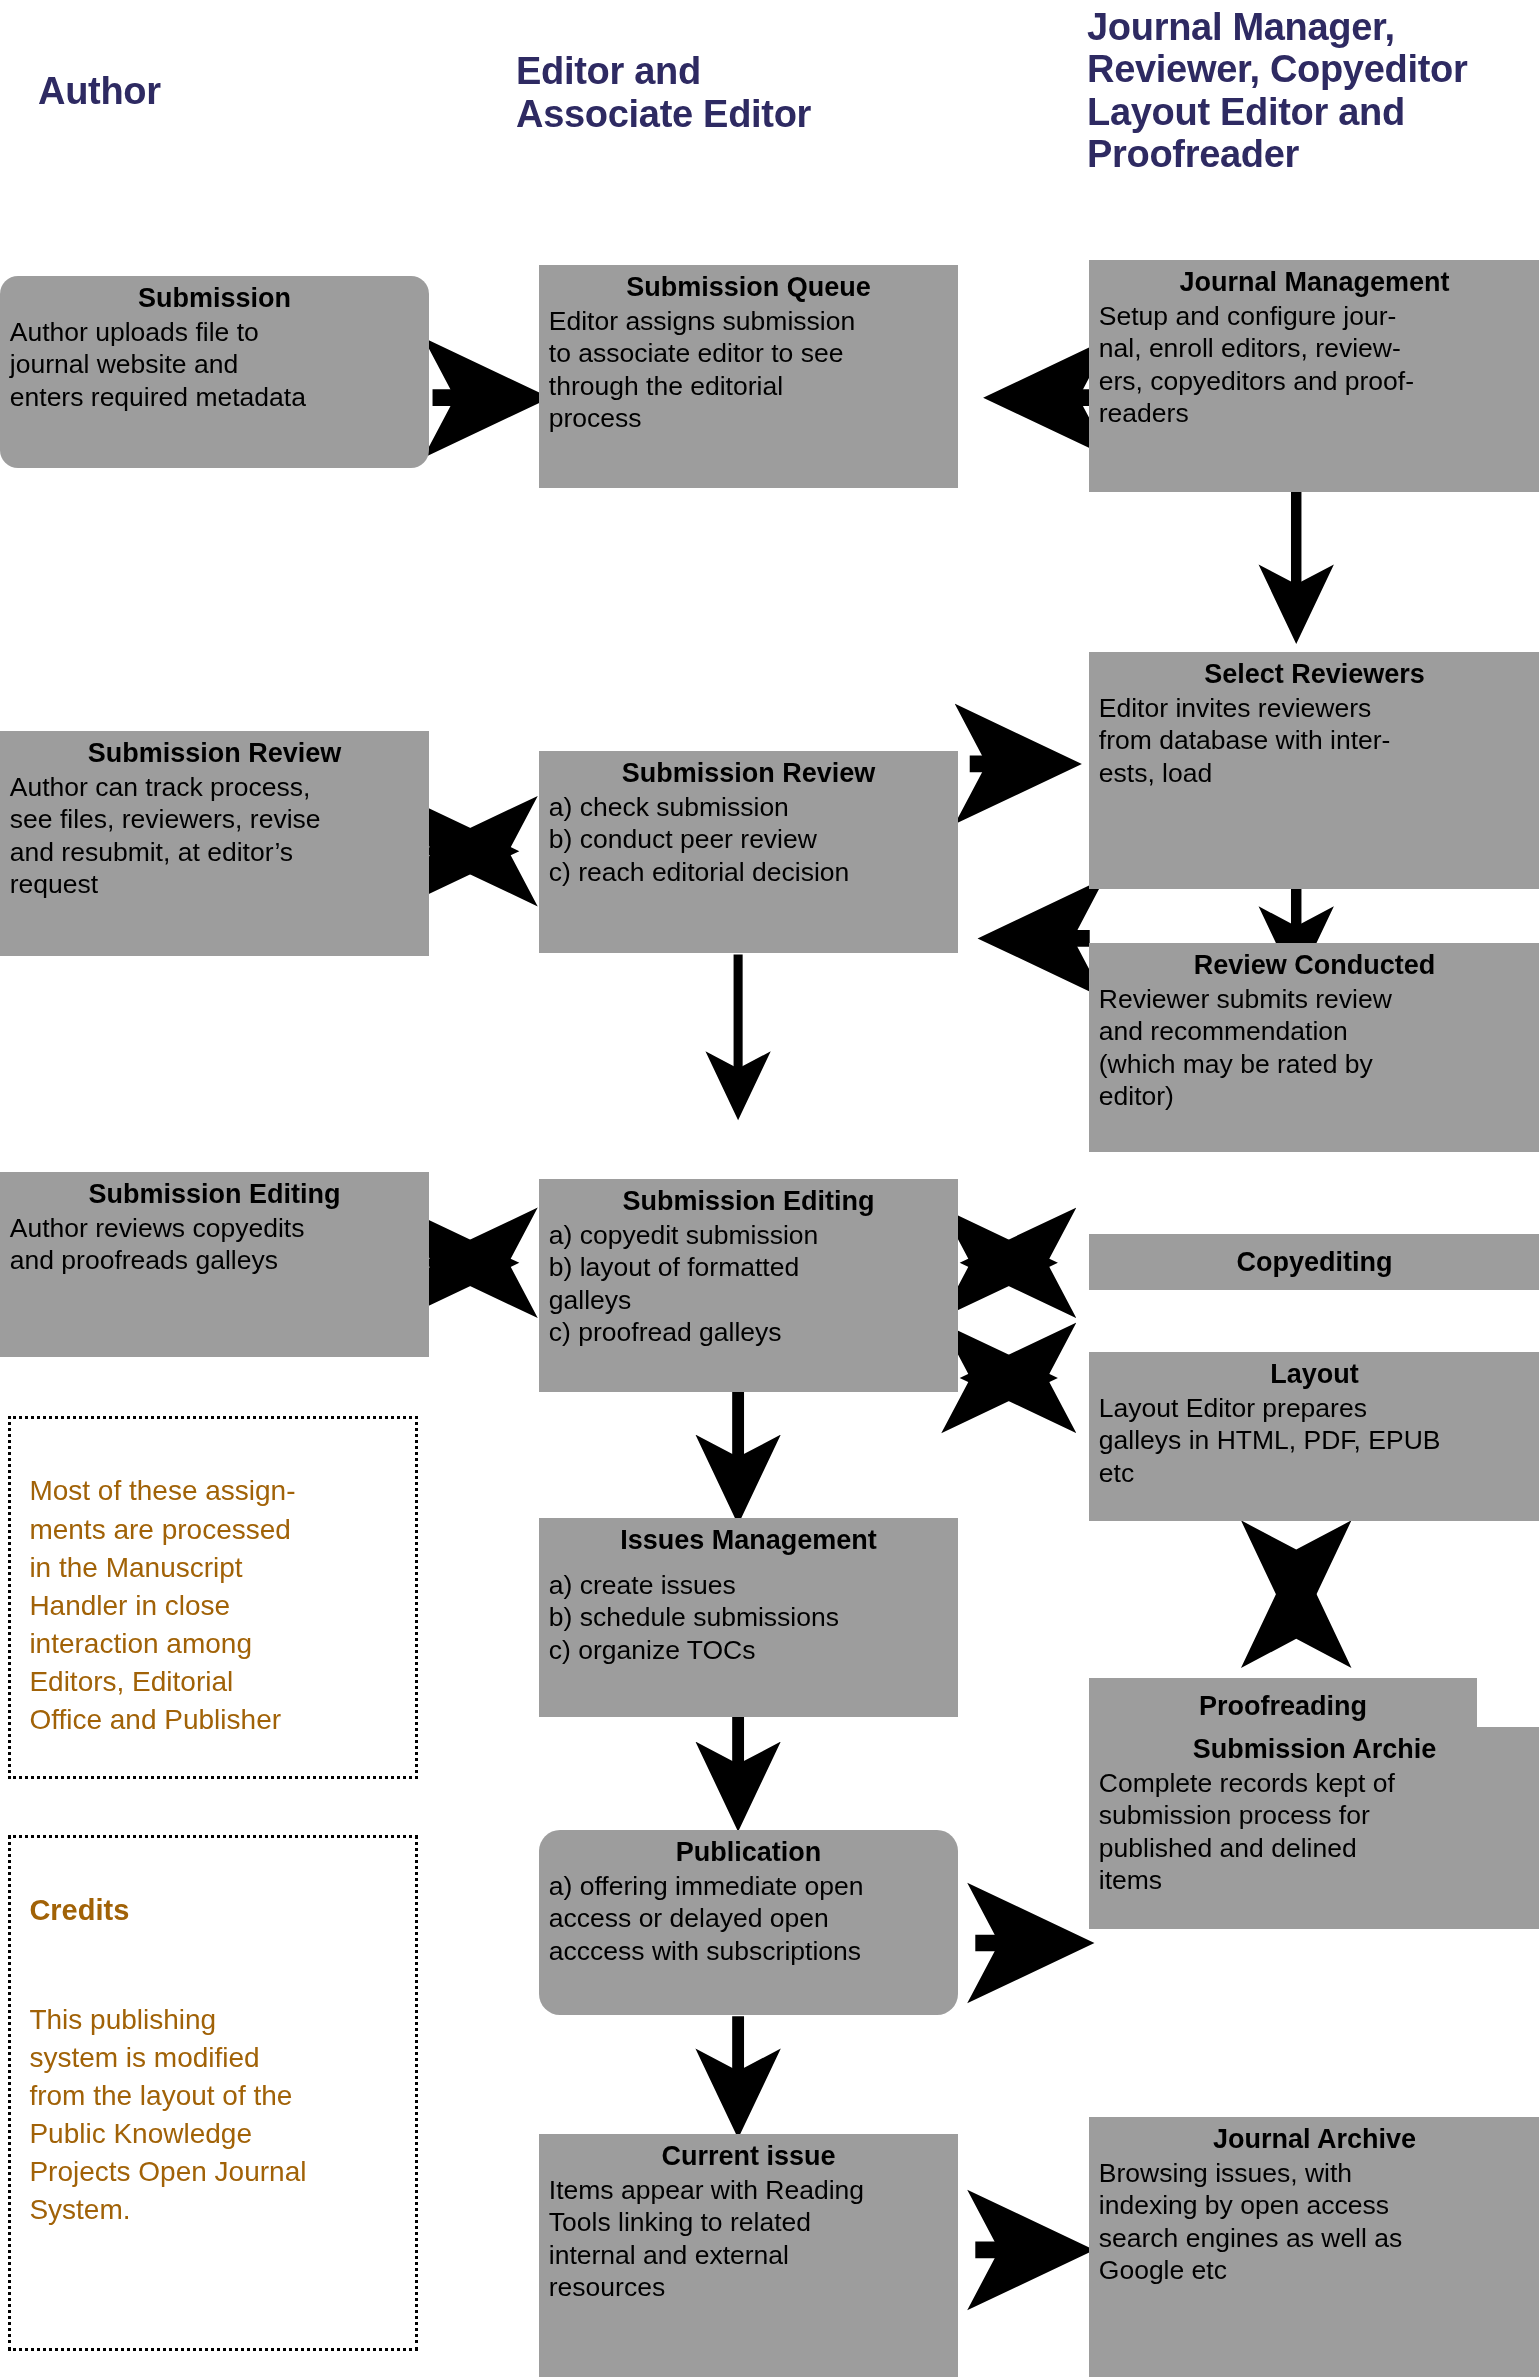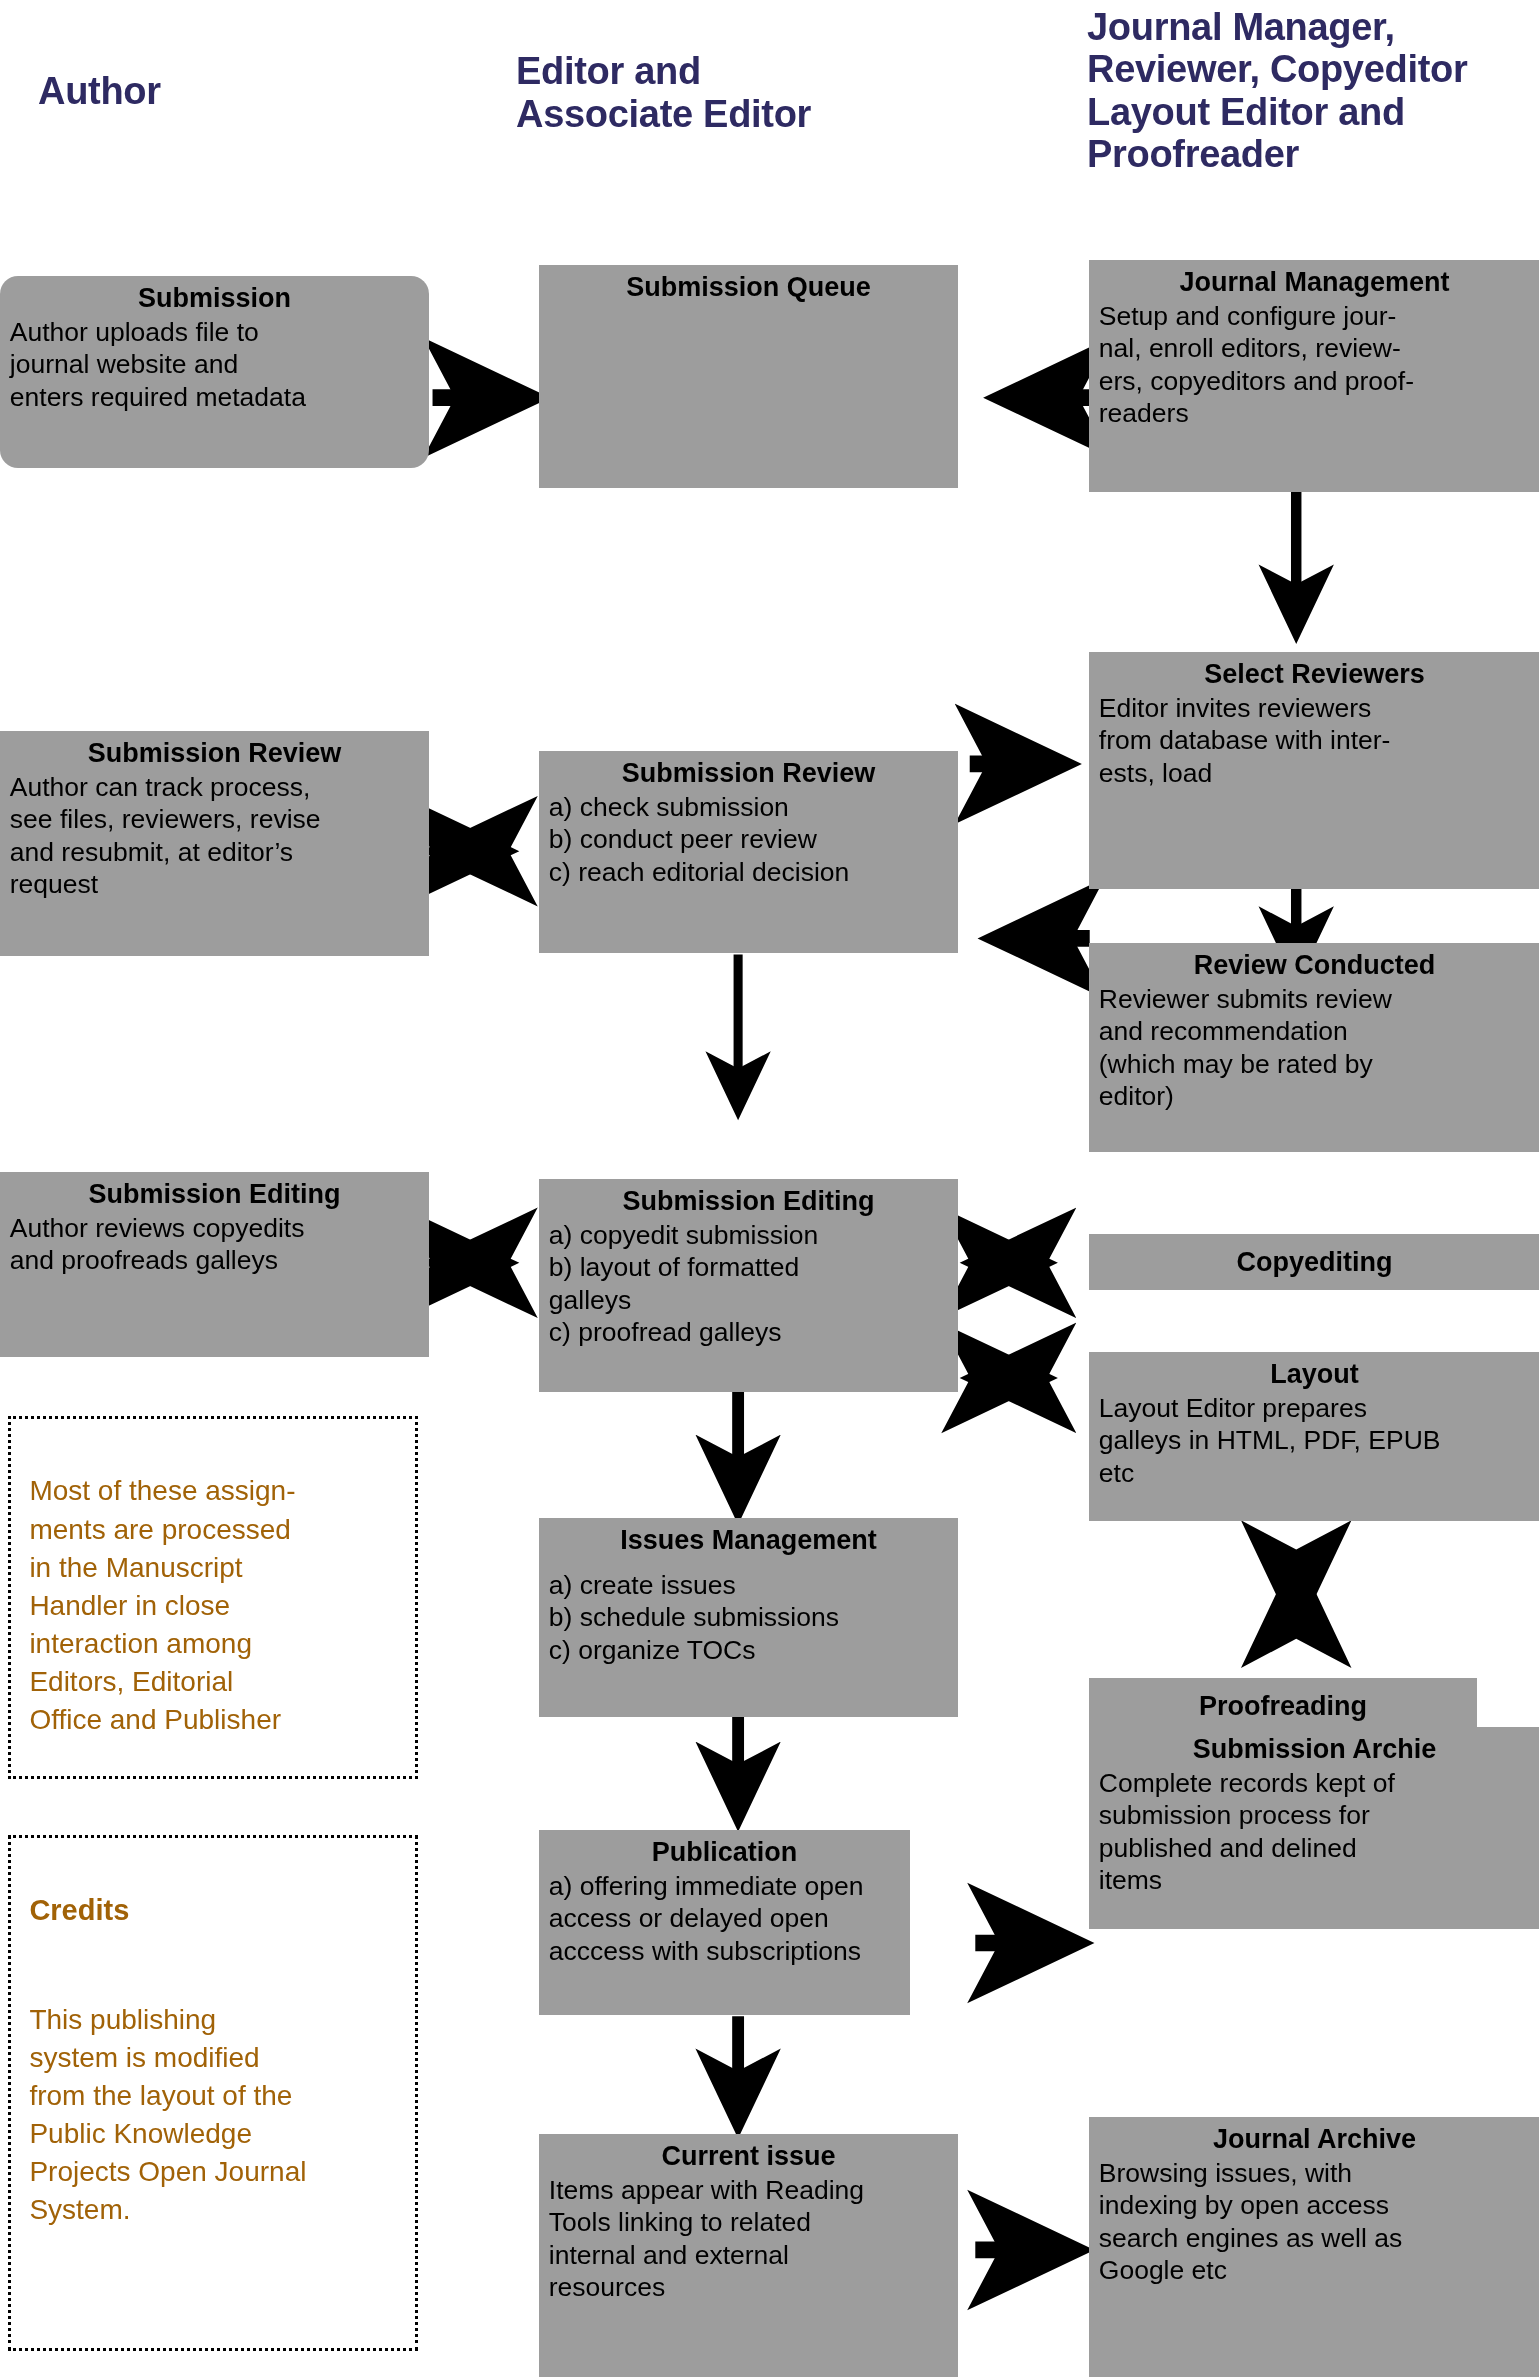--- a/index.html
+++ b/index.html
@@ -173,20 +173,24 @@
 
   <div class="box" style="left:0px;top:276px;width:429px;height:192px;border-radius:18px;">
     <span class="bt">Submission</span>
     <span class="bb">Author uploads file to
 journal website and
 enters required metadata</span>
   </div>
 
   <div class="box" style="left:539px;top:265px;width:419px;height:223px;">
     <span class="bt">Submission Queue</span>
+    <span class="bb">Editor assigns submission
+to associate editor to see
+through the editorial
+process</span>
   </div>
 
   <div class="box" style="left:1089px;top:260px;width:451px;height:232px;">
     <span class="bt">Journal Management</span>
     <span class="bb">Setup and configure jour-
 nal, enroll editors, review-
 ers, copyeditors and proof-
 readers</span>
   </div>
 
@@ -249,21 +253,21 @@
     <span class="bt">Proofreading</span>
   </div>
 
   <div class="box" style="left:539px;top:1518px;width:419px;height:199px;">
     <span class="bt">Issues Management</span>
     <span class="bb" style="margin-top:12.6px;">a) create issues
 b) schedule submissions
 c) organize TOCs</span>
   </div>
 
-  <div class="box" style="left:539px;top:1830px;width:371px;height:185px;">
+  <div class="box" style="left:539px;top:1830px;width:419px;height:185px;border-radius:21px;">
     <span class="bt">Publication</span>
     <span class="bb">a) offering immediate open
 access or delayed open
 acccess with subscriptions</span>
   </div>
 
   <div class="box" style="left:1089px;top:1727px;width:451px;height:202px;">
     <span class="bt">Submission Archie</span>
     <span class="bb">Complete records kept of
 submission process for

